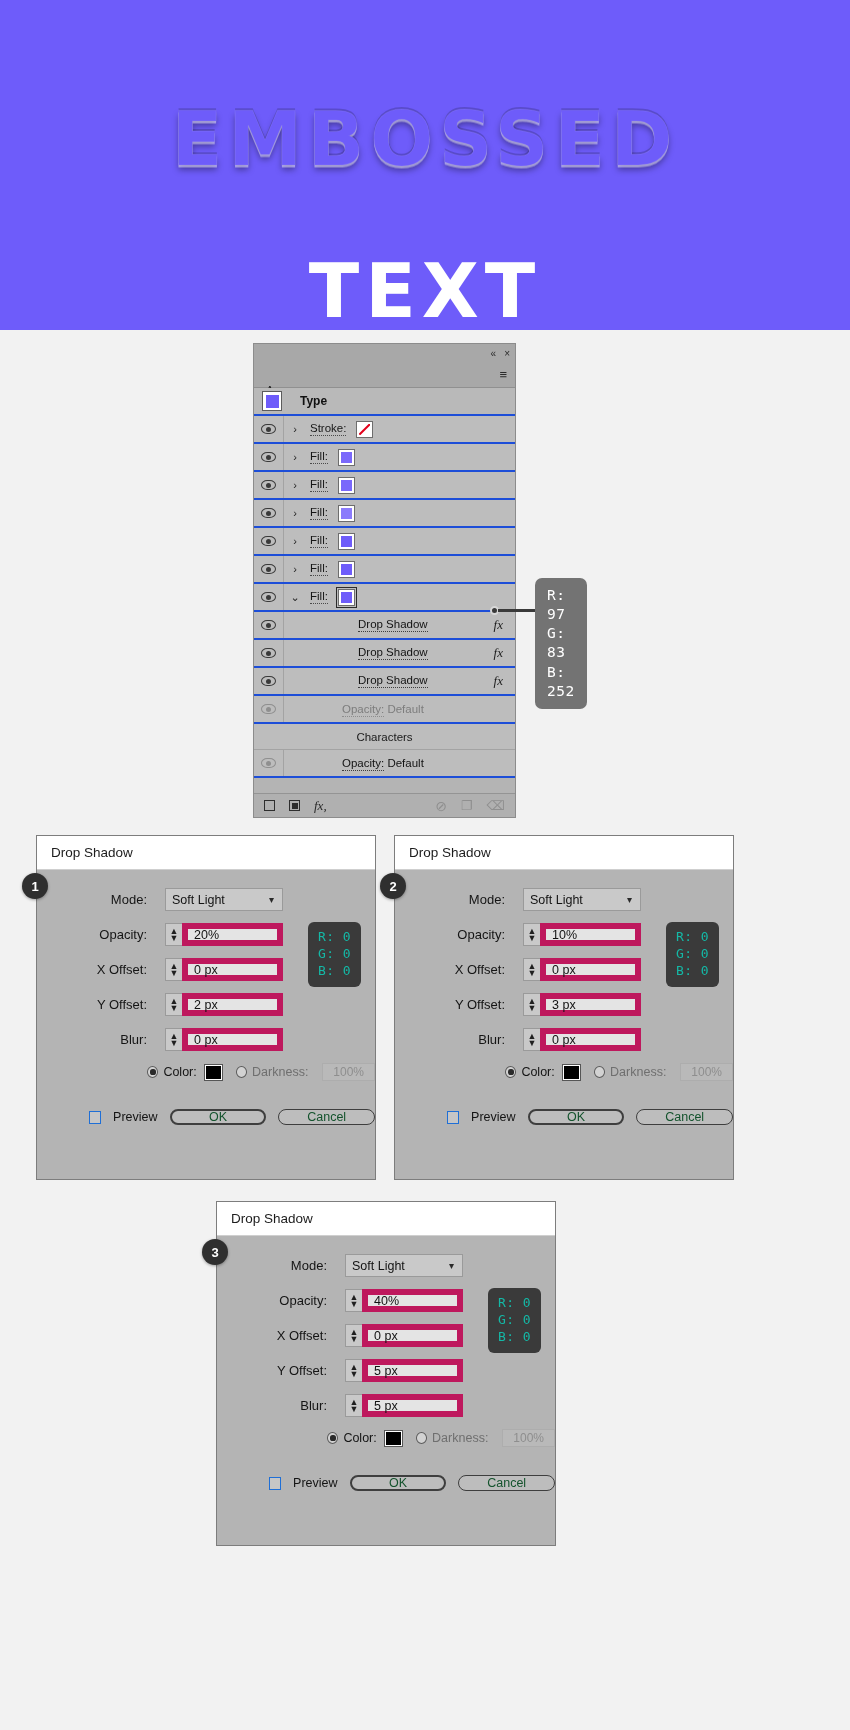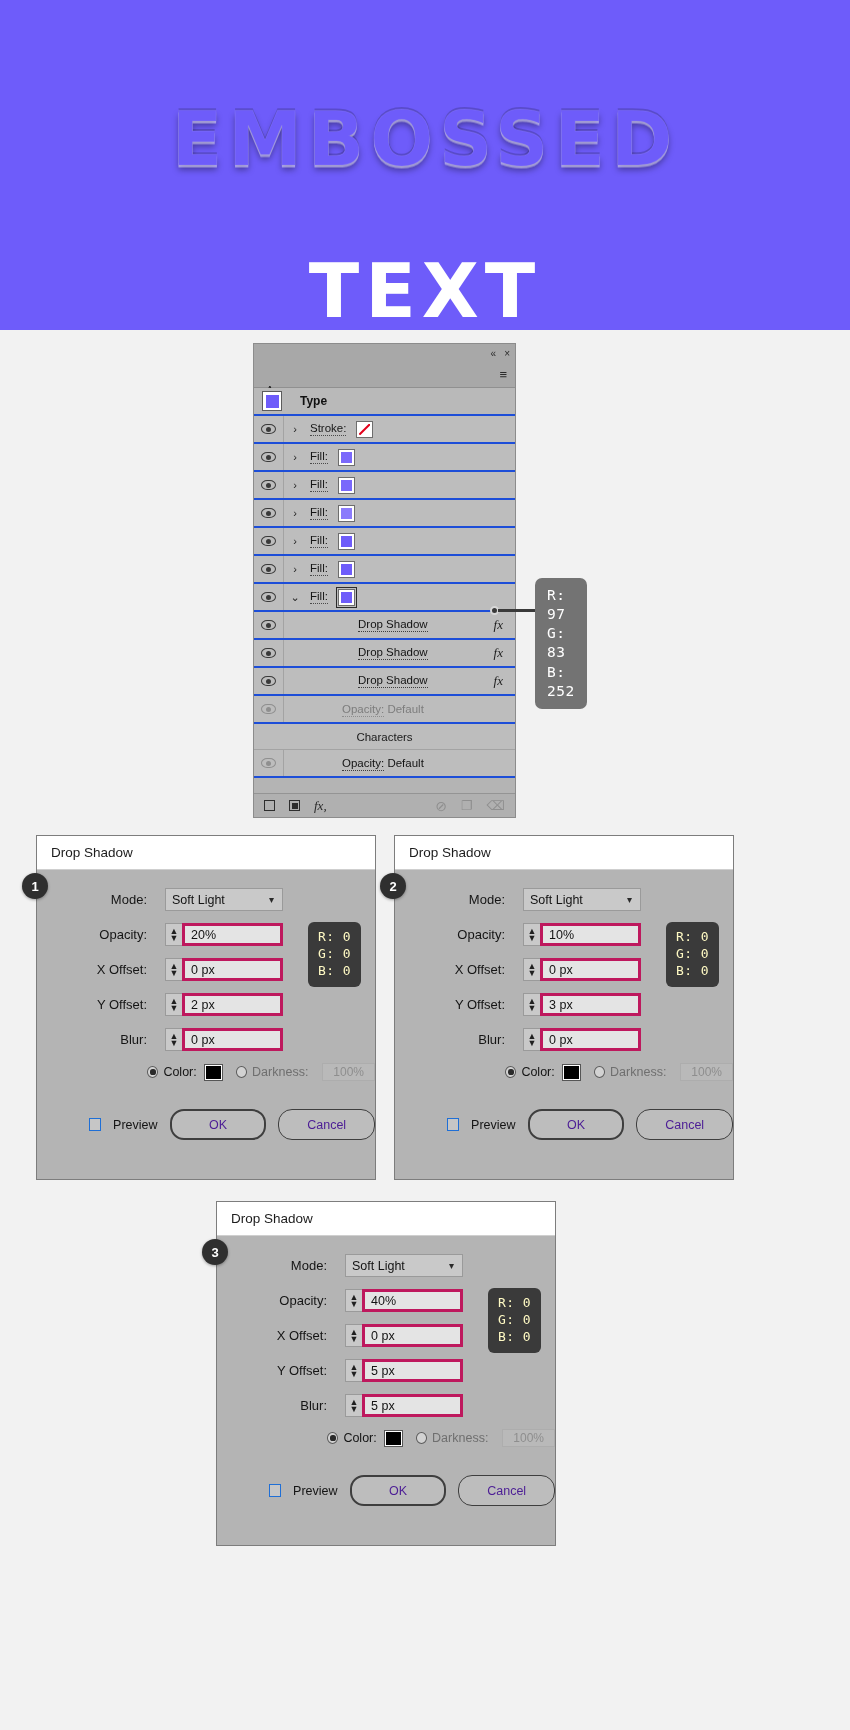--- a/index.html
+++ b/index.html
@@ -313,21 +313,21 @@
     align-items: center;
     justify-content: center;
     line-height: 0.75;
     font-size: 9px;
     color: #1f1f1f;
   }
   .field {
     height: 23px;
     width: 101px;
     background: #e4e4e4;
-    border: 3px solid #be185d;
+    border: 6px solid #be185d;
     display: flex;
     align-items: center;
     padding-left: 6px;
     font-size: 12.5px;
     color: #121212;
   }
   .radio-row { display: flex; align-items: center; margin: 4px 0 0 0; }
   .radio {
     width: 12px; height: 12px; border-radius: 50%;
     border: 1.6px solid #5b5b5b;
@@ -354,21 +354,21 @@
     width: 56px; height: 18px;
     background: #b9b9b9;
     border: 1px solid #adadad;
     display: flex; align-items: center; justify-content: center;
     font-size: 12px; color: #8e8e8e;
     margin-left: 6px;
   }
   .rgb-badge {
     position: absolute;
     background: #3a3a3a;
-    color: #fef9c3;
+    color: #14b8a6;
     border-radius: 6px;
     padding: 7px 10px;
     font-family: "DejaVu Sans Mono", monospace;
     font-size: 13px;
     line-height: 1.3;
     letter-spacing: 0.4px;
   }
   .dlg-foot {
     display: flex;
     align-items: center;
@@ -376,30 +376,30 @@
     padding: 10px 0 0 0;
   }
   .chk {
     width: 13px; height: 13px;
     border: 1.6px solid #1f6fd6;
     background: #c6c6c6;
     margin-right: 6px;
   }
   .chk-label { font-size: 12.5px; color: #141414; }
   .btn {
-    height: 31px;
+    height: 16px;
     width: 105px;
     border-radius: 14px;
     background: #bdbdbd;
     border: 1.2px solid #3e3e3e;
     display: flex;
     align-items: center;
     justify-content: center;
     font-size: 12.5px;
-    color: #4c1d95;
+    color: #14532d;
   }
   .btn.default { border-width: 2.2px; }
   .badge-num {
     position: absolute;
     width: 26px; height: 26px;
     border-radius: 50%;
     background: #2f2f2f;
     color: #ffffff;
     display: flex;
     align-items: center;

